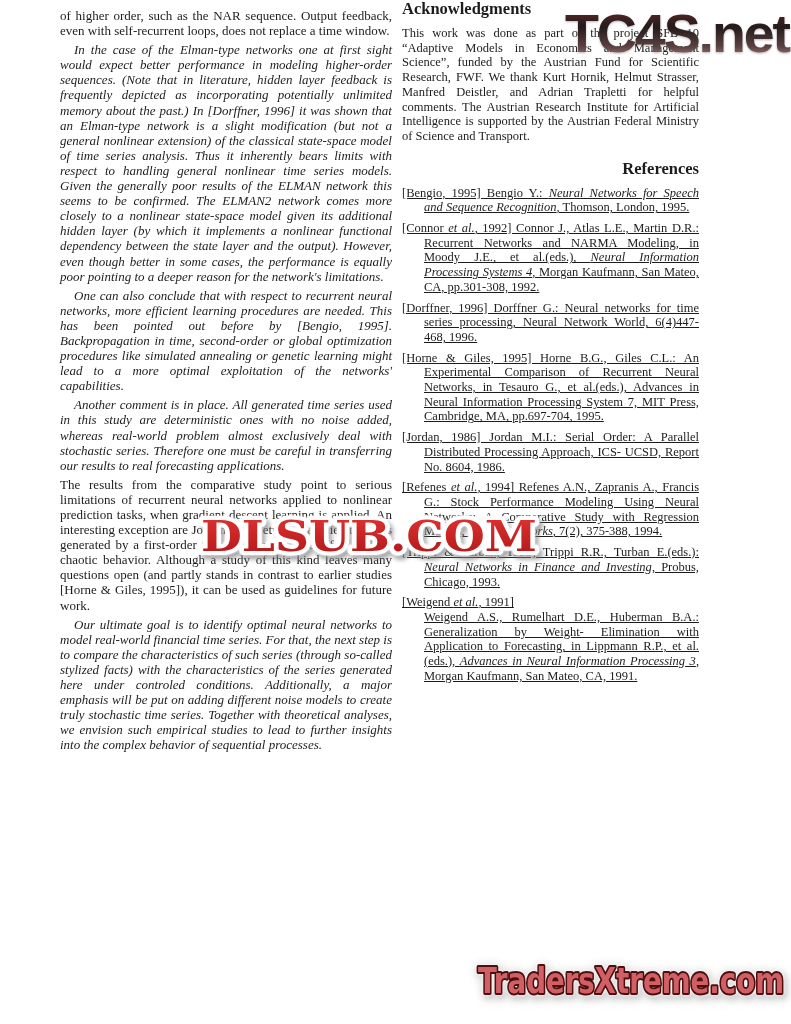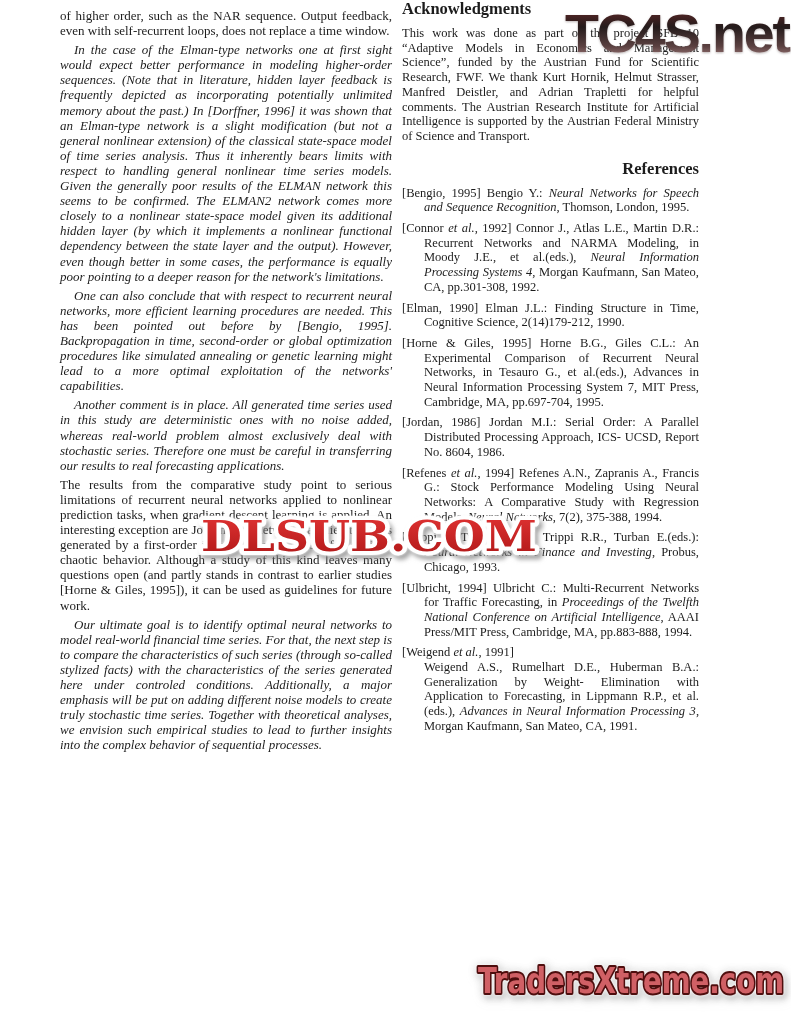--- a/index.html
+++ b/index.html
@@ -16,21 +16,21 @@
   .col-left{left:60px;width:332px;font-size:13px;line-height:15.1px;}
   .col-right{left:402px;width:297px;font-size:12.5px;line-height:14.7px;}
   p.para{margin:0 0 4px 0;}
   p.indent{text-indent:14px;font-style:italic;}
   .clip-top-para{margin-top:-6px;}
   h2.sec{font-family:"Liberation Serif",serif;font-weight:bold;font-size:16.5px;line-height:19px;margin:18px 0 11px 0;text-align:left;}
   h2.sec .num{display:inline-block;margin-right:14px;}
   h2.ack{margin:-9px 0 8px 0;}
   h2.refhead{margin:15px 0 8px 0;text-align:right;}
   ul.refs{list-style:none;margin:0;padding:0;}
-  li.ref{margin:0 0 6px 0;padding-left:22px;text-indent:-22px;}
+  li.ref{margin:0 0 6px 0;padding-left:22px;text-indent:-22px;text-decoration:underline;}
   .it{font-style:italic;}
   
   .wm{position:absolute;z-index:9;pointer-events:none;}
   .wm-tc4s{left:550px;top:0px;width:234px;height:66px;margin-left:10px;}
   .wm-dlsub{left:194px;top:505px;width:350px;height:60px;}
   .wm-traders{left:472px;top:952px;width:320px;height:56px;}
   .wm-dlsub svg{filter:drop-shadow(0 0 1px #ffffff) drop-shadow(3px 4px 2px rgba(120,120,120,0.65));}
   .wm-traders svg{filter:drop-shadow(0 0 1.5px #ffffff) drop-shadow(0 0 4px #e8e8e8) drop-shadow(2px 3px 2px rgba(150,150,150,0.55));}
   .wm-tc4s svg{filter:drop-shadow(0 1px 1px rgba(60,40,40,0.35));}
 </style>
@@ -48,26 +48,25 @@
     <p class="para indent">Our ultimate goal is to identify optimal neural networks to model real-world financial time series. For that, the next step is to compare the characteristics of such series (through so-called stylized facts) with the characteristics of the series generated here under controled conditions. Additionally, a major emphasis will be put on adding different noise models to create truly stochastic time series. Together with theoretical analyses, we envision such empirical studies to lead to further insights into the complex behavior of sequential processes.</p>
   </div>
 
   <div class="col col-right">
     <h2 class="sec ack">Acknowledgments</h2>
     <p class="para">This work was done as part of the project SFB 10 “Adaptive Models in Economics and Management Science”, funded by the Austrian Fund for Scientific Research, FWF. We thank Kurt Hornik, Helmut Strasser, Manfred Deistler, and Adrian Trapletti for helpful comments. The Austrian Research Institute for Artificial Intelligence is supported by the Austrian Federal Ministry of Science and Transport.</p>
     <h2 class="sec refhead">References</h2>
     <ul class="refs">
         <li class="ref"><span>[Bengio, 1995] Bengio Y.: </span><span class="it">Neural Networks for Speech and Sequence Recognition</span><span>, Thomson, London, 1995.</span></li>
         <li class="ref"><span>[Connor </span><span class="it">et al.</span><span>, 1992] Connor J., Atlas L.E., Martin D.R.: Recurrent Networks and NARMA Modeling, in Moody J.E., et al.(eds.), </span><span class="it">Neural Information Processing Systems 4</span><span>, Morgan Kaufmann, San Mateo, CA, pp.301-308, 1992.</span></li>
-        <li class="ref"><span>[Elman, 1990] Elman J.L.: Finding Structure in Time, Cognitive Science, 2(14)179-212, 1990.</span></li>
+        <li class="ref"><span>[Dorffner, 1996] Dorffner G.: Neural networks for time series processing, Neural Network World, 6(4)447-468, 1996.</span></li>
         <li class="ref"><span>[Horne &amp; Giles, 1995] Horne B.G., Giles C.L.: An Experimental Comparison of Recurrent Neural Networks, in Tesauro G., et al.(eds.), Advances in Neural Information Processing System 7, MIT Press, Cambridge, MA, pp.697-704, 1995.</span></li>
         <li class="ref"><span>[Jordan, 1986] Jordan M.I.: Serial Order: A Parallel Distributed Processing Approach, ICS- UCSD, Report No. 8604, 1986.</span></li>
         <li class="ref"><span>[Refenes </span><span class="it">et al.</span><span>, 1994] Refenes A.N., Zapranis A., Francis G.: Stock Performance Modeling Using Neural Networks: A Comparative Study with Regression Models, </span><span class="it">Neural Networks</span><span>, 7(2), 375-388, 1994.</span></li>
         <li class="ref"><span>[Trippi &amp; Turban, 1993] Trippi R.R., Turban E.(eds.): </span><span class="it">Neural Networks in Finance and Investing</span><span>, Probus, Chicago, 1993.</span></li>
-        <li class="ref"><span>[Ulbricht, 1994] Ulbricht C.: Multi-Recurrent Networks for Traffic Forecasting, in </span><span class="it">Proceedings of the Twelfth National Conference on Artificial Intelligence</span><span>, AAAI Press/MIT Press, Cambridge, MA, pp.883-888, 1994.</span></li>
         <li class="ref"><span>[Weigend </span><span class="it">et al.</span><span>, 1991]</span><br><span>Weigend A.S., Rumelhart D.E., Huberman B.A.: Generalization by Weight- Elimination with Application to Forecasting, in Lippmann R.P., et al.(eds.), </span><span class="it">Advances in Neural Information Processing 3</span><span>, Morgan Kaufmann, San Mateo, CA, 1991.</span></li>
       </ul>
   </div>
 
   <div class="wm wm-tc4s">
     <svg width="234" height="66" viewBox="0 0 234 66">
       <defs>
         <linearGradient id="gradTc4s" x1="0" y1="0" x2="0" y2="1">
           <stop offset="0%" stop-color="#6f2c2c"></stop>
           <stop offset="40%" stop-color="#241b1b"></stop>

